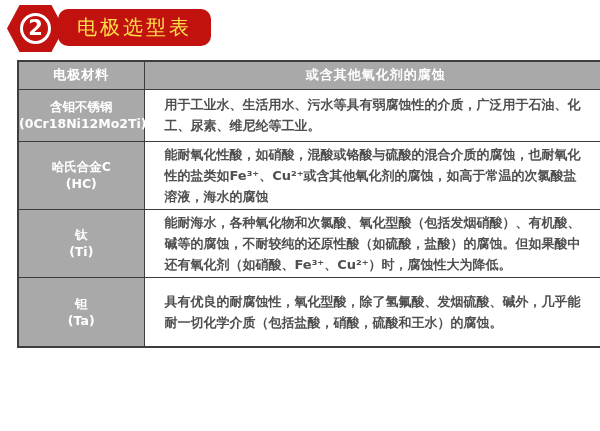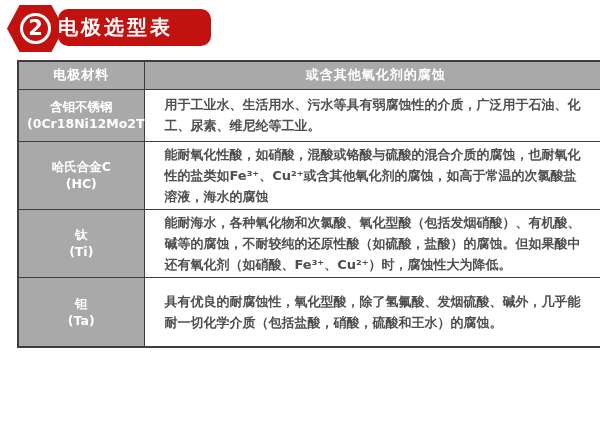--- a/index.html
+++ b/index.html
@@ -20,40 +20,40 @@
     display:flex;align-items:center;justify-content:center;
   }
   .badge-ring{
     width:31px;height:31px;border:3px solid #ffffff;border-radius:50%;
     display:flex;align-items:center;justify-content:center;
     color:#ffffff;font-size:21px;font-weight:bold;line-height:1;
   }
   .banner{
     position:absolute;left:58px;top:9px;width:153px;height:37px;
     background:var(--accent);border-radius:10px;
-    display:flex;align-items:center;
-    color:#ffffff;font-size:20px;font-weight:bold;letter-spacing:3px;
+    display:flex;align-items:center;justify-content:center;
+    color:#fde047;font-size:20px;font-weight:normal;letter-spacing:3px;
   }
   
   table{
     position:absolute;left:17px;top:60px;width:592px;
     border-collapse:collapse;table-layout:fixed;
   }
   th,td{border:1px solid var(--border);}
   table{border:2px solid var(--border);}
   thead tr{height:28px;}
   thead th{
     background:var(--header-gray);color:#ffffff;
     font-size:13px;font-weight:bold;text-align:center;letter-spacing:1px;
   }
   col.c1{width:126px;}
   tbody th.mat{
     background:var(--header-gray);color:#ffffff;
     font-size:12.5px;font-weight:bold;text-align:center;
-    vertical-align:middle;line-height:17px;padding:8px;
+    vertical-align:middle;line-height:17px;padding:0;
   }
   tbody td.desc{
     background:#ffffff;color:var(--text);
     font-size:13px;font-weight:600;line-height:21px;
     padding:2px 20px;vertical-align:middle;text-align:left;
   }
   tbody tr:nth-child(1){height:52px;}
   tbody tr:nth-child(2){height:45px;}
   tbody tr:nth-child(3){height:66px;margin-top:10px;}
   tbody tr:nth-child(4){height:70px;}

